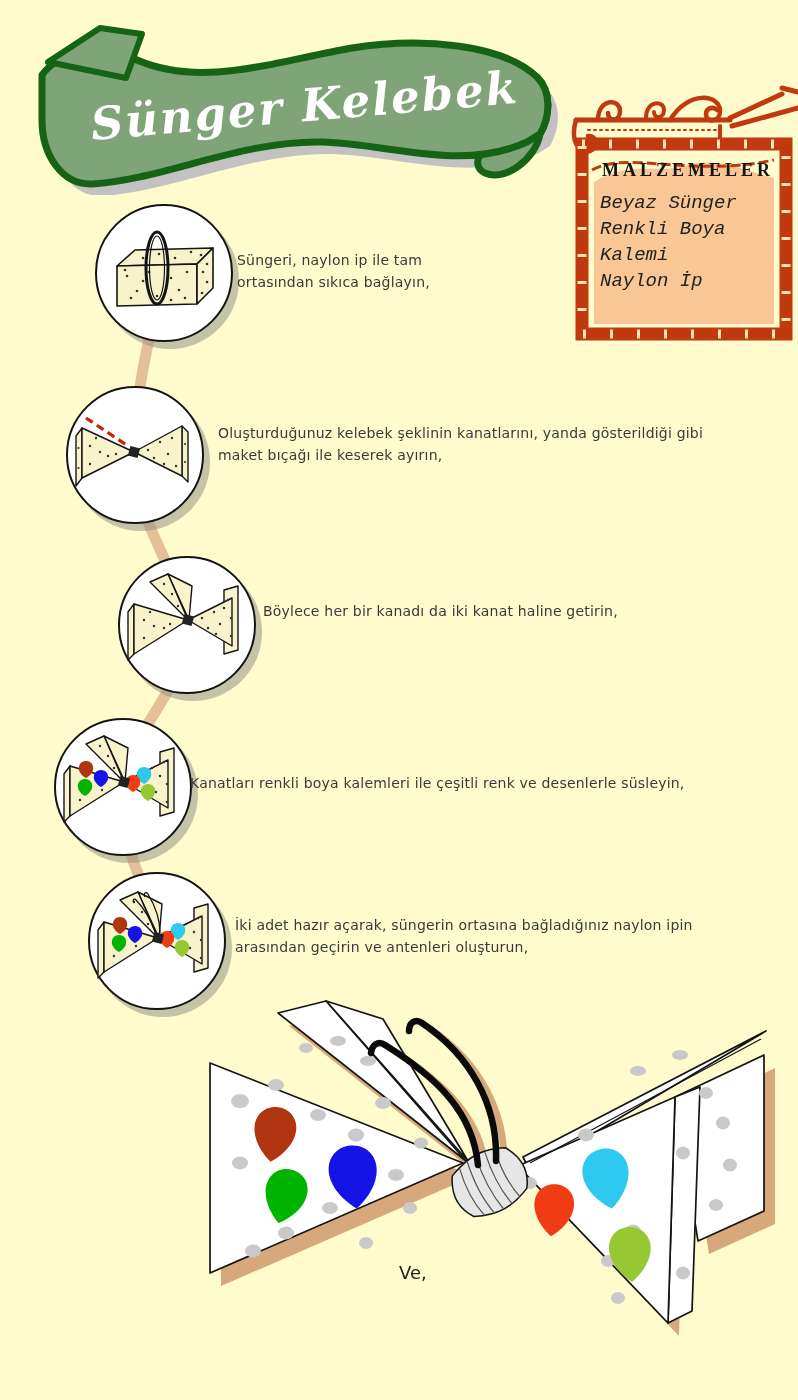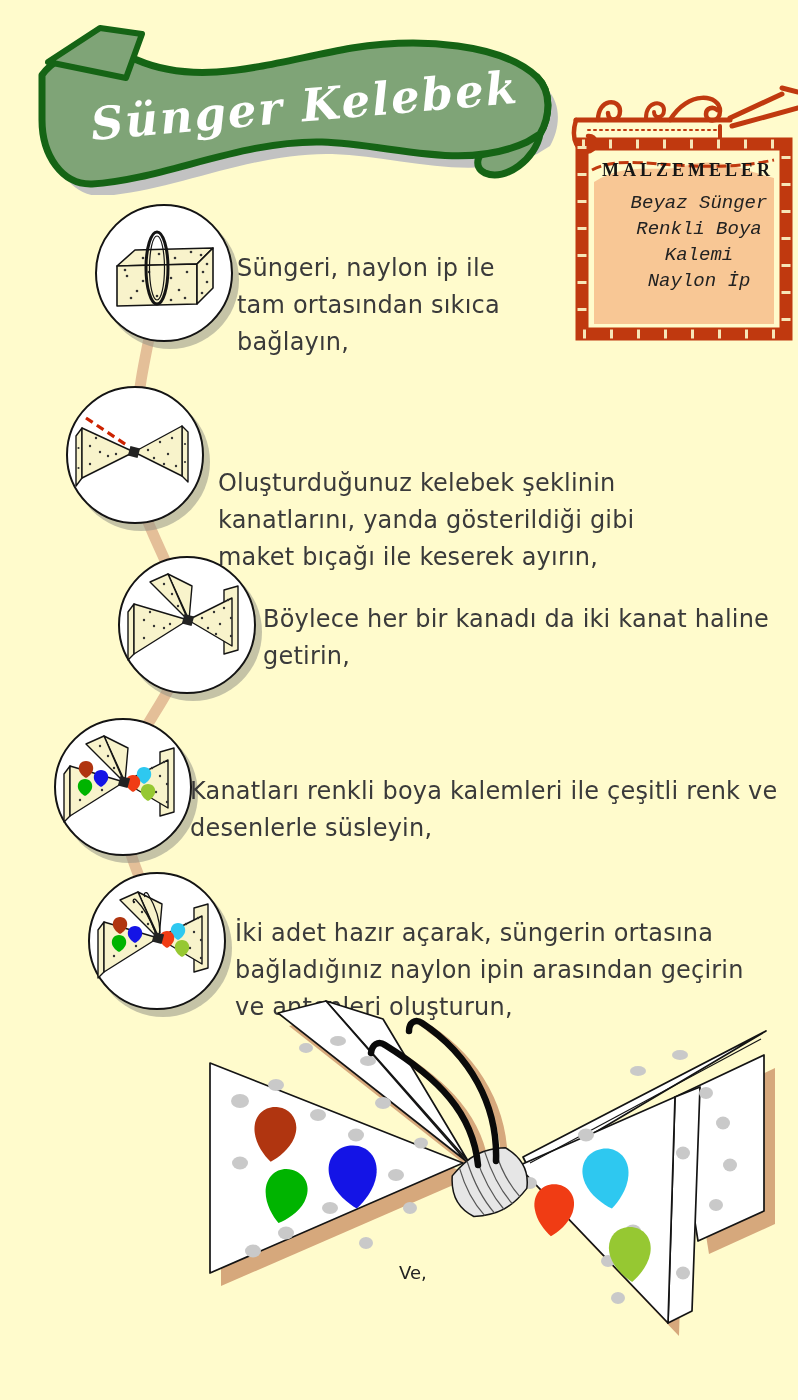--- a/index.html
+++ b/index.html
@@ -13,21 +13,21 @@
   .banner-wrap { position:absolute; left:30px; top:20px; width:560px; height:175px; z-index:5; }
   .banner-wrap svg { position:absolute; left:0; top:0; }
   .banner-title {
     position:absolute; left:60px; top:58px; width:460px;
     transform:rotate(-5deg);
     font-family:"DejaVu Serif", serif; font-style:italic; font-weight:bold;
     font-size:45px; letter-spacing:2px; color:#ffffff; white-space:nowrap;
   }
 
   
-  .sign { position:absolute; left:568px; top:78px; width:230px; height:268px; z-index:5;text-align:center; }
+  .sign { position:absolute; left:568px; top:78px; width:230px; height:268px; z-index:5; }
   .sign svg { position:absolute; left:0; top:0; }
   .sign-title {
     position:absolute; left:34px; top:82px;
     font-family:"Liberation Serif", serif; font-weight:bold;
     font-size:18px; letter-spacing:4px; color:#151515;
   }
   .sign-items {
     position:absolute; left:32px; top:112px; margin:0; padding:0; list-style:none;
     font-family:Liberation Mono, monospace; font-style:italic;
     font-size:19px; line-height:26px; color:#222222;
@@ -42,25 +42,25 @@
     z-index:2;
   }
   .circle svg { width:100%; height:100%; display:block; }
   .c1 { left:95px;  top:204px; }
   .c2 { left:66px;  top:386px; }
   .c3 { left:118px; top:556px; }
   .c4 { left:54px;  top:718px; }
   .c5 { left:88px;  top:872px; }
 
   .step-text {
-    position:absolute; color:#3a3a3a; font-size:24px; line-height:1.55;
+    position:absolute; color:#3a3a3a; font-size:14px; line-height:1.55;
     letter-spacing:.2px; z-index:2;
   }
   .t1 { left:237px; top:250px; width:265px; }
-  .t2 { left:218px; top:423px; width:500px;margin-top:42px; }
+  .t2 { left:218px; top:423px; width:500px; }
   .t3 { left:263px; top:601px; width:540px; }
   .t4 { left:190px; top:773px; width:620px; }
   .t5 { left:235px; top:915px; width:530px; }
 
   
   .big-butterfly { position:absolute; left:178px; top:993px; z-index:2; }
 
   
   .ve    { position:absolute; left:399px; top:1262px; font-size:18px; color:#222; z-index:3; }
   .ready { position:absolute; left:106px; top:1297px; font-size:30px; color:#222; z-index:3; white-space:nowrap; }

